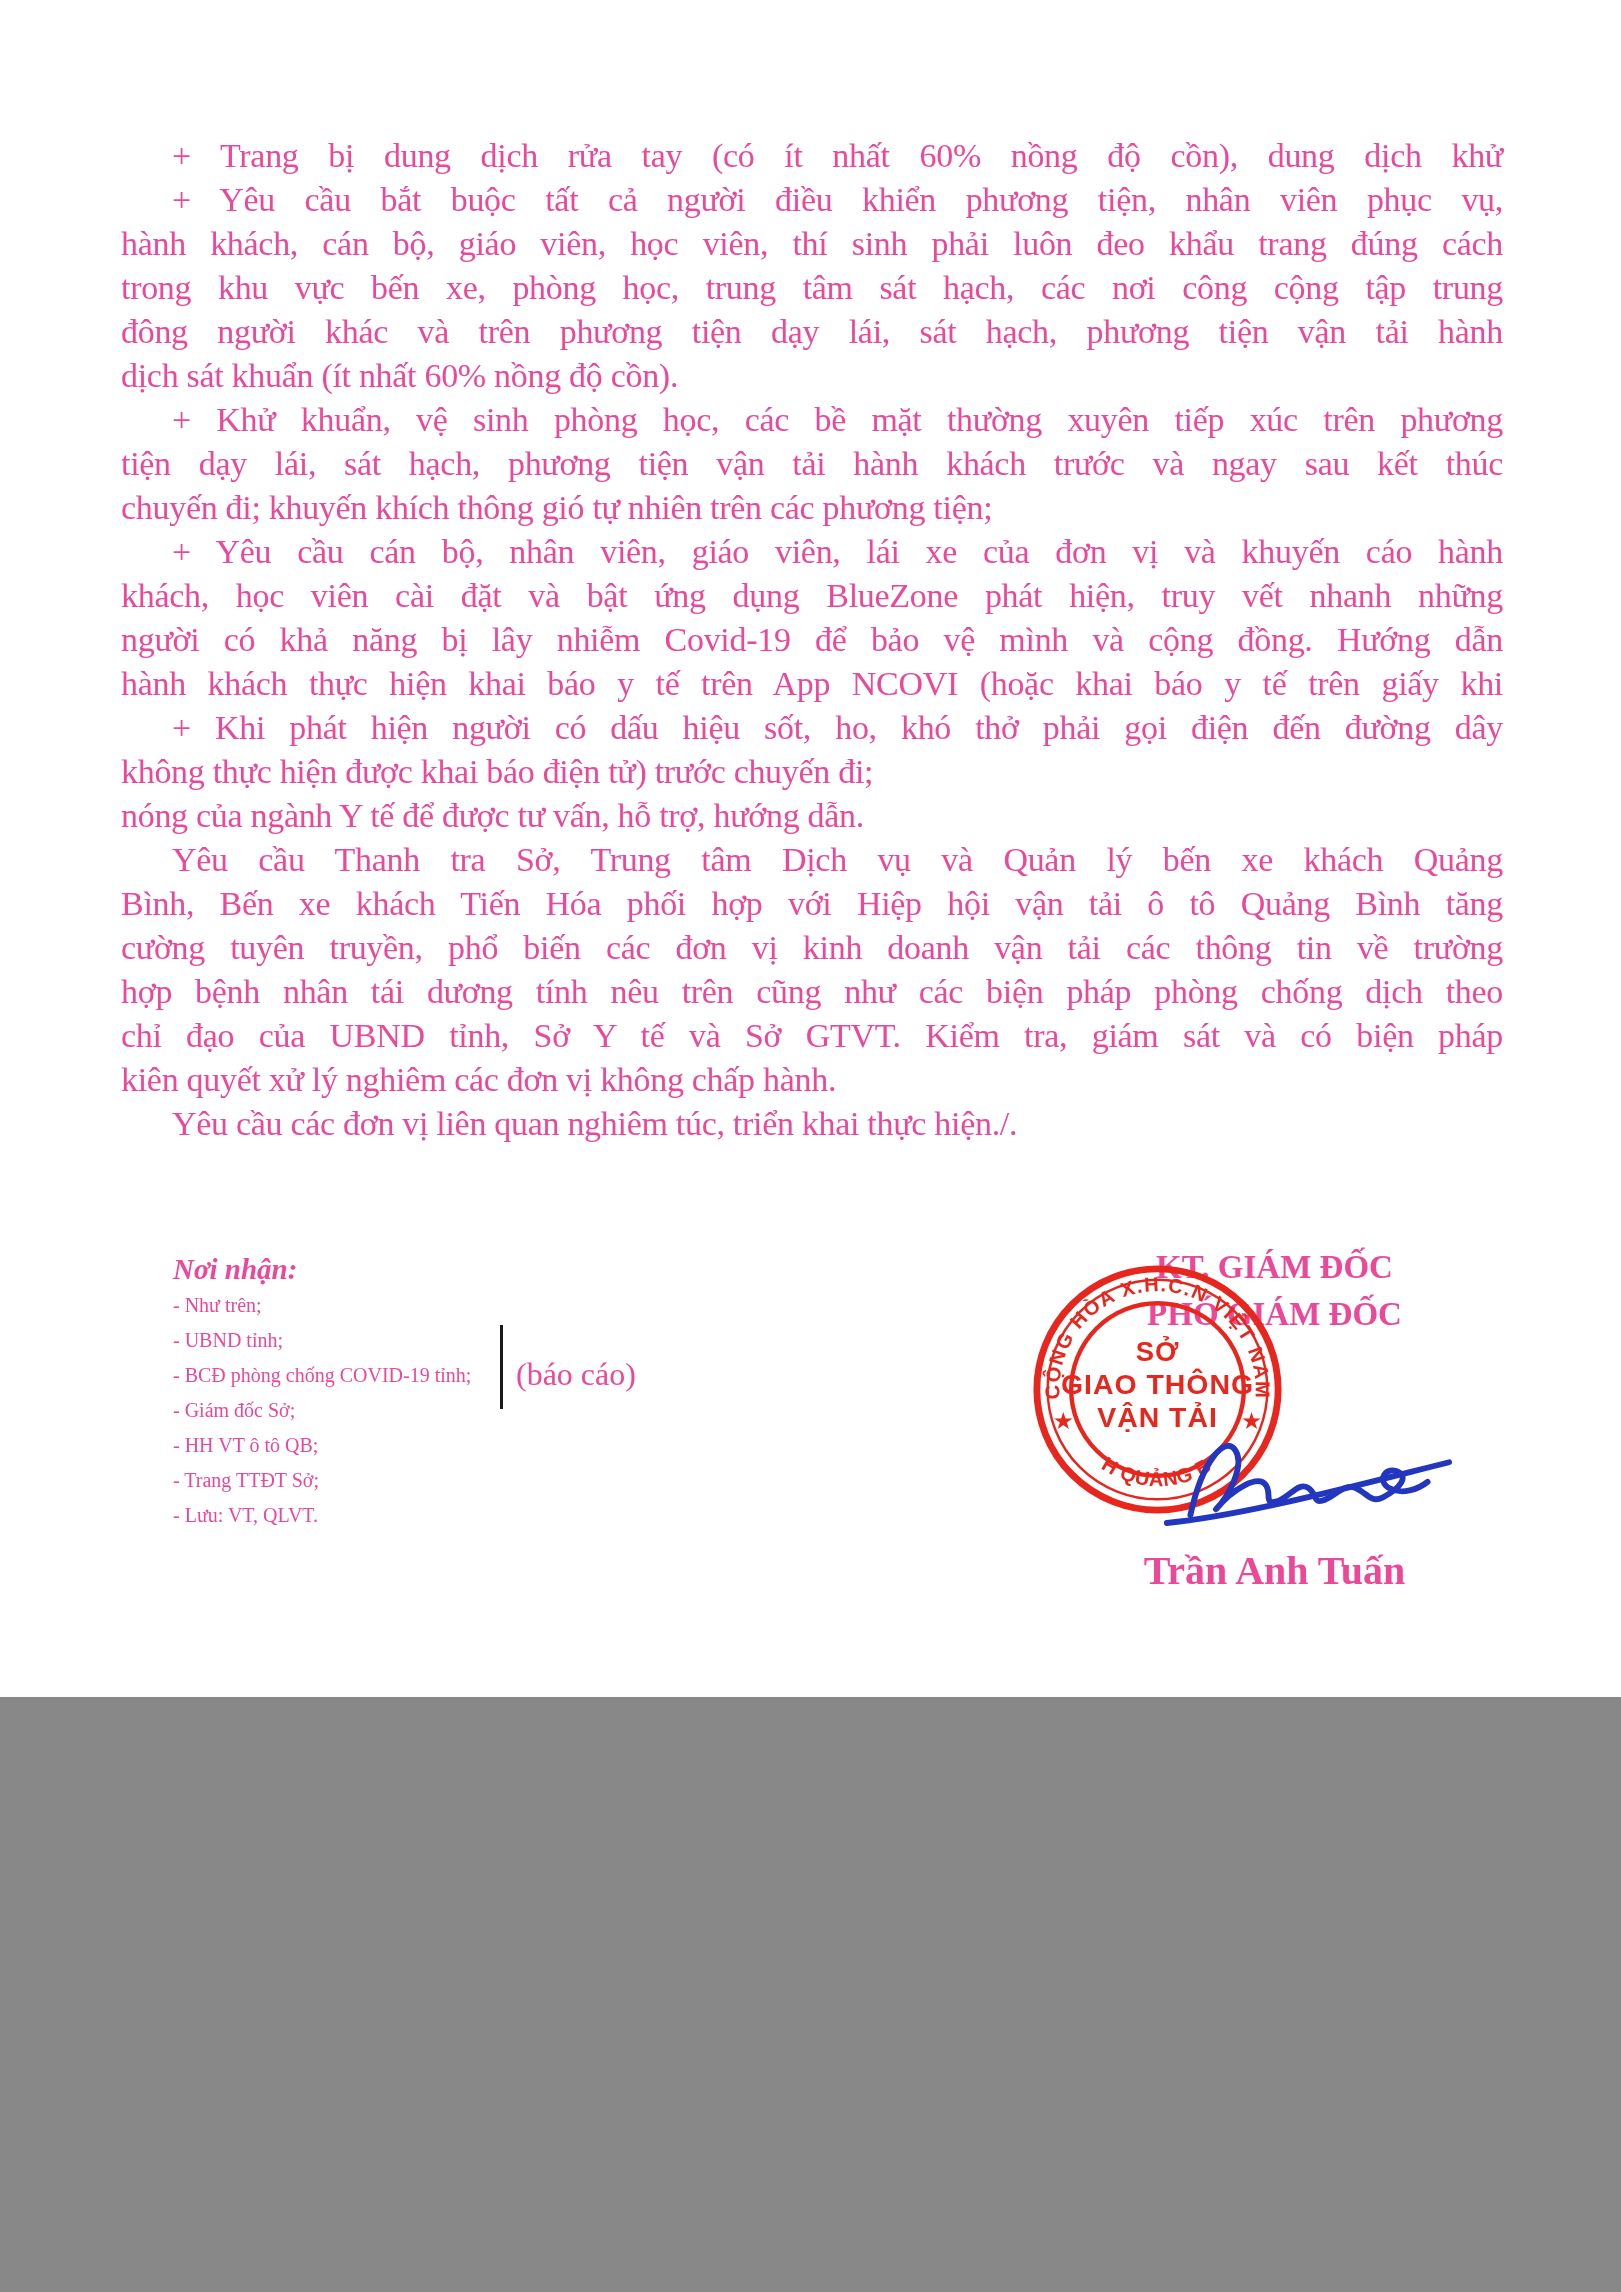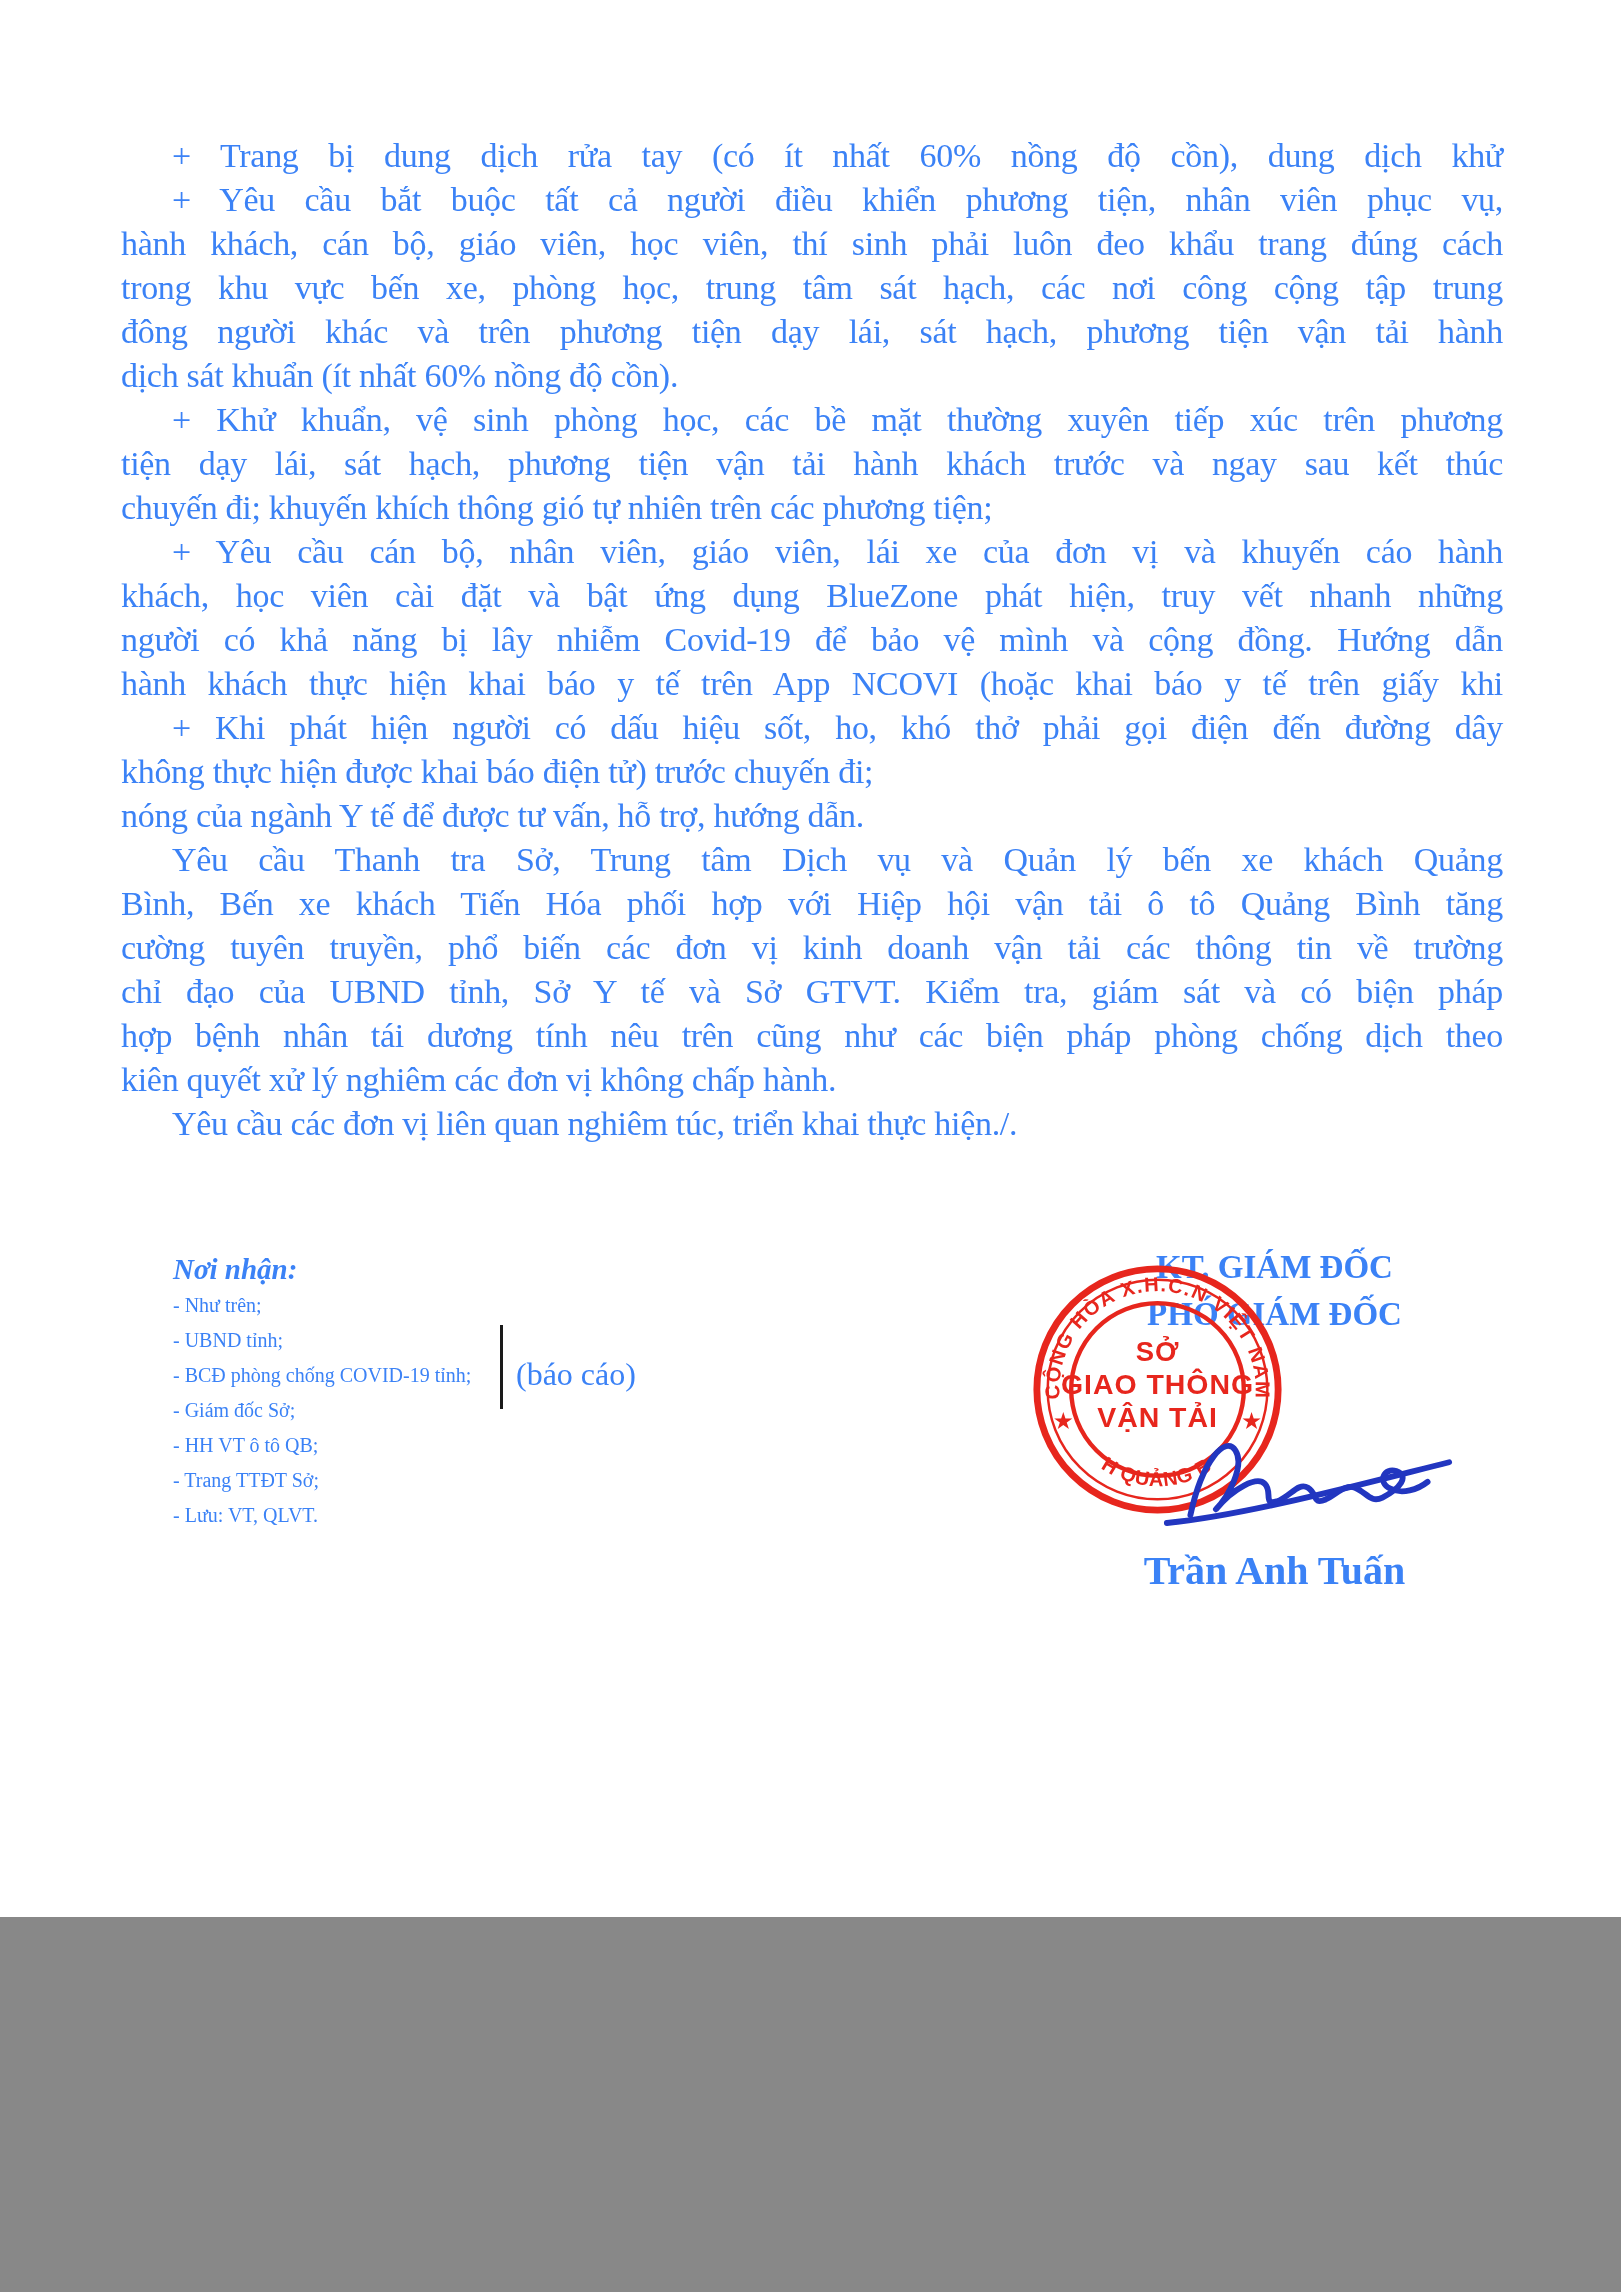--- a/index.html
+++ b/index.html
@@ -1,22 +1,22 @@
 <!DOCTYPE html>
 <html><head>
 <meta charset="utf-8">
 <style>
   html,body{margin:0;padding:0;background:#888;}
   .page{
     position:relative;
-    width:1621px;height:1917px;
+    width:1621px;height:1697px;
     background:#ffffff;
     overflow:hidden;
     font-family:"Liberation Serif","DejaVu Serif",serif;
-    color:#3b82f6;
+    color:#ec4899;
     text-decoration:underline;
   }
   
   #body-text{
     position:absolute;left:121px;top:134px;width:1382px;
     font-size:34px;line-height:44px;letter-spacing:-0.3px;
   }
   #body-text .line{height:44px;}
   #body-text .just{text-align:justify;text-align-last:justify;}
   #body-text .last{text-align:left;}
@@ -66,22 +66,22 @@
       <div class="line just first">+ Yêu cầu cán bộ, nhân viên, giáo viên, lái xe của đơn vị và khuyến cáo hành</div>
       <div class="line just">khách, học viên cài đặt và bật ứng dụng BlueZone phát hiện, truy vết nhanh những</div>
       <div class="line just">người có khả năng bị lây nhiễm Covid-19 để bảo vệ mình và cộng đồng. Hướng dẫn</div>
       <div class="line just">hành khách thực hiện khai báo y tế trên App NCOVI (hoặc khai báo y tế trên giấy khi</div>
       <div class="line just first">+ Khi phát hiện người có dấu hiệu sốt, ho, khó thở phải gọi điện đến đường dây</div>
       <div class="line last">không thực hiện được khai báo điện tử) trước chuyến đi;</div>
       <div class="line last">nóng của ngành Y tế để được tư vấn, hỗ trợ, hướng dẫn.</div>
       <div class="line just first">Yêu cầu Thanh tra Sở, Trung tâm Dịch vụ và Quản lý bến xe khách Quảng</div>
       <div class="line just">Bình, Bến xe khách Tiến Hóa phối hợp với Hiệp hội vận tải ô tô Quảng Bình tăng</div>
       <div class="line just">cường tuyên truyền, phổ biến các đơn vị kinh doanh vận tải các thông tin về trường</div>
+      <div class="line just">hợp bệnh nhân tái dương tính nêu trên cũng như các biện pháp phòng chống dịch theo</div>
       <div class="line just">chỉ đạo của UBND tỉnh, Sở Y tế và Sở GTVT. Kiểm tra, giám sát và có biện pháp</div>
-      <div class="line just">hợp bệnh nhân tái dương tính nêu trên cũng như các biện pháp phòng chống dịch theo</div>
       <div class="line last">kiên quyết xử lý nghiêm các đơn vị không chấp hành.</div>
       <div class="line last first">Yêu cầu các đơn vị liên quan nghiêm túc, triển khai thực hiện./.</div>
     </div>
 
   <div id="recipients">
     <div class="heading">Nơi nhận:</div>
     <div id="recipients-list">
         <div class="recipient-item">- Như trên;</div>
         <div class="recipient-item">- UBND tỉnh;</div>
         <div class="recipient-item">- BCĐ phòng chống COVID-19 tỉnh;</div>

